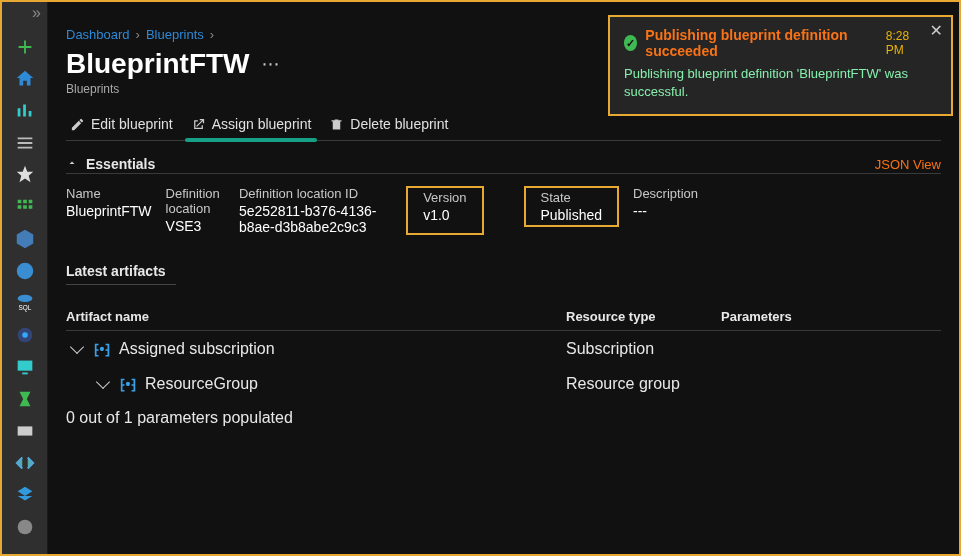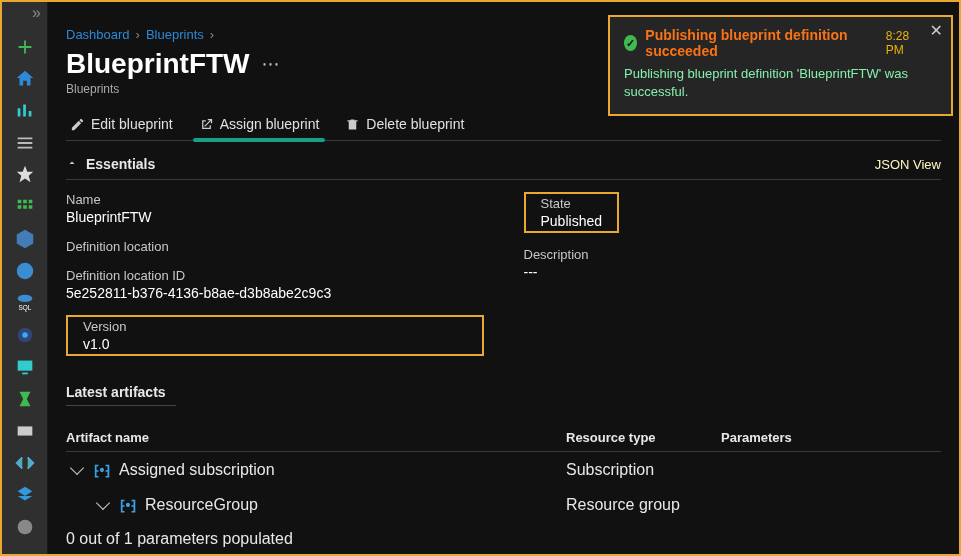--- a/index.html
+++ b/index.html
@@ -6,29 +6,29 @@
 body { font-family: 'Segoe UI', Arial, sans-serif; background: #111; color: #e8e8e8; width: 961px; height: 556px; overflow: hidden; display: flex; border: 2px solid #e8a933; }
 .sidebar { width: 46px; background: #2f2f2f; border-right: 1px solid #1a1a1a; display: flex; flex-direction: column; align-items: center; padding-top: 6px; gap: 10px; }
 .sidebar-item { width: 22px; height: 22px; display: flex; align-items: center; justify-content: center; cursor: pointer; }
 .main { flex: 1; background: #111; padding: 12px 18px 0 18px; position: relative; margin-top: 13px; }
 .breadcrumbs { font-size: 13px; color: #2e89d6; display: flex; gap: 6px; align-items: center; }
 .breadcrumbs .sep { color: #888; }
 .title-row { display: flex; align-items: center; gap: 8px; margin-top: 6px; }
 .title { font-size: 28px; font-weight: 600; color: #fff; }
 .subtitle { color: #aaa; font-size: 12px; margin-top: 2px; }
 .dots { color: #ccc; cursor: pointer; font-size: 18px; padding: 0 4px;}
-.toolbar { display: flex; gap: 18px; margin-top: 18px; border-bottom: 1px solid #3a3a3a; padding-bottom: 6px; }
+.toolbar { display: flex; gap: 10px; margin-top: 18px; border-bottom: 1px solid #3a3a3a; padding-bottom: 6px; }
 .toolbar-btn { display: flex; align-items: center; gap: 6px; font-size: 14px; color: #e0e0e0; cursor: pointer; padding: 2px 4px; position: relative;}
 .toolbar-btn.active::after { content:''; position:absolute; left:-2px; right:-2px; bottom:-8px; height:4px; background:#16a085; border-radius:2px;}
-.essentials-hdr { display: flex; align-items: center; margin-top: 14px; padding-bottom: 6px; border-bottom: 1px solid #3a3a3a; }
+.essentials-hdr { display: flex; align-items: center; margin-top: 14px; border-bottom: 1px solid #3a3a3a; }
 .essentials-hdr .chev { margin-right: 8px; color: #ccc; }
 .essentials-hdr strong { font-weight:600; font-size:14px;}
-.json-link { margin-left: auto; color: #fef9c3; font-size: 13px; cursor: pointer; }
+.json-link { margin-left: auto; color: #f97316; font-size: 13px; cursor: pointer; }
 .props { display: flex; margin-top: 12px; gap: 40px; }
-.props-col { flex: 1; display: flex; flex-direction: column; gap: 14px; }
+.props-col { flex: 1; display: flex; gap: 14px; }
 .prop-label { color: #c8c8c8; font-size: 13px; }
 .prop-value { color: #fff; font-size: 14px; margin-top: 2px; }
 .hl { border: 2px solid #e8a933; padding: 2px 15px; display: inline-block; }
 .section-title { font-weight: 600; font-size: 14px; margin-top: 28px; border-bottom: 1px solid #444; padding-bottom: 5px; display:inline-block; min-width:110px;}
 .table { margin-top: 18px; }
 .thead { display: flex; border-bottom: 1px solid #3a3a3a; padding: 6px 0; color: #e8e8e8; font-size: 13px; font-weight: 600; }
 .col1 { flex: 0 0 500px; display:flex; align-items:center; gap:8px;}
 .col2 { flex: 0 0 155px; }
 .col3 { flex: 1; }
 .trow { display: flex; align-items: center; padding: 8px 0; }
@@ -182,20 +182,21 @@
   </div>
 
   <div class="props">
     <div class="props-col">
       <div>
         <div class="prop-label">Name</div>
         <div class="prop-value">BlueprintFTW</div>
       </div>
       <div>
         <div class="prop-label">Definition location</div>
+        <div class="prop-value">VSE3</div>
       </div>
       <div>
         <div class="prop-label">Definition location ID</div>
         <div class="prop-value">5e252811-b376-4136-b8ae-d3b8abe2c9c3</div>
       </div>
       <div class="hl">
         <div class="prop-label">Version</div>
         <div class="prop-value">v1.0</div>
       </div>
     </div>

